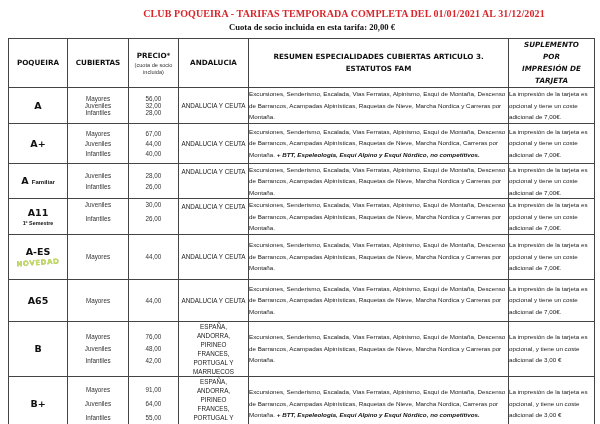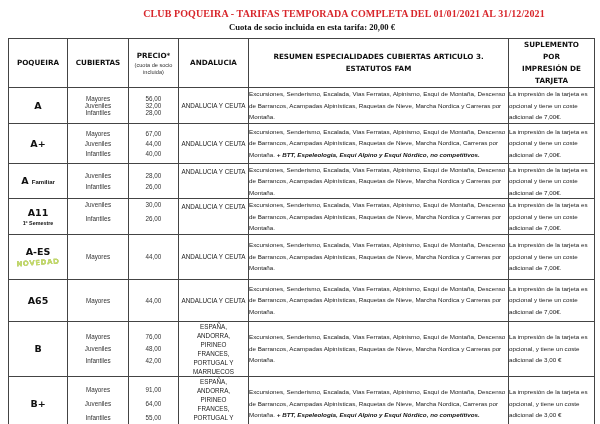--- a/index.html
+++ b/index.html
@@ -74,21 +74,21 @@
   <tbody>
       <tr style="height:42px">
     <th>POQUEIRA</th>
     <th>CUBIERTAS</th>
     <th>
       <span>PRECIO*</span>
       <span class="sub">(cuota de socio incluida)</span>
     </th>
     <th>ANDALUCIA</th>
     <th style="padding:0 17px;">RESUMEN ESPECIALIDADES CUBIERTAS ARTICULO 3. ESTATUTOS FAM</th>
-    <th style="padding:0 12px;">SUPLEMENTO POR IMPRESIÓN DE TARJETA</th>
+    <th style="padding:0 12px;font-style:italic;">SUPLEMENTO POR IMPRESIÓN DE TARJETA</th>
   </tr>
 
   <tr style="height:33px">
     <td class="lic">A</td>
     <td class="stack">
       <span class="line">Mayores</span>
       <span class="line">Juveniles</span>
       <span class="line">Infantiles</span>
     </td>
     <td class="price">

